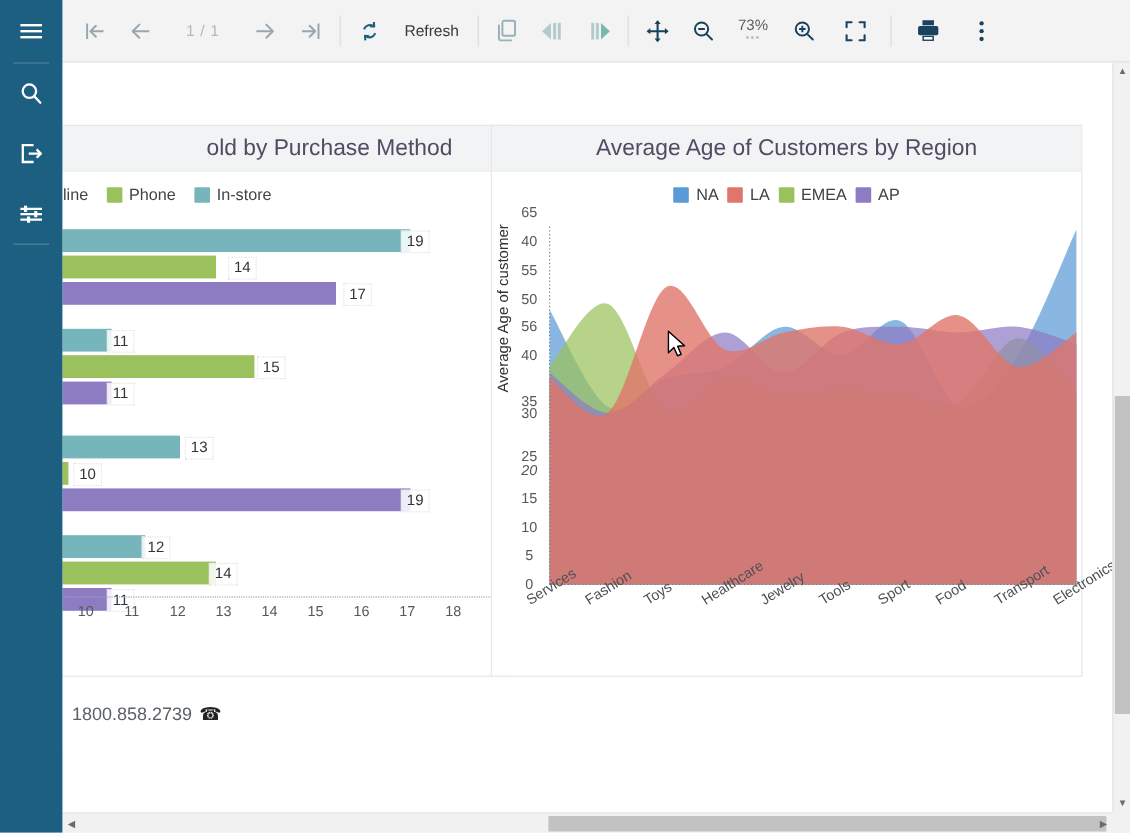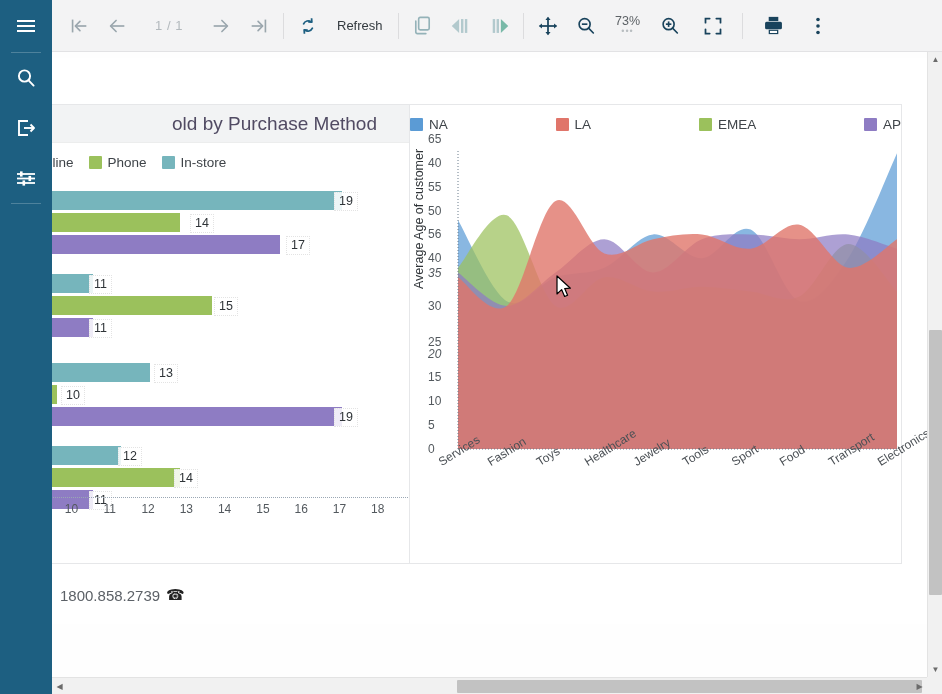--- a/index.html
+++ b/index.html
@@ -69,21 +69,21 @@
   
   .card {
     position: absolute; background: #ffffff; border: 1px solid #e6e7e9;
   }
   .card-head {
     height: 38px; background: #f2f3f4; border-bottom: 1px solid #eceded;
     display: flex; align-items: center; justify-content: center;
   }
   .card-title { font-size: 19px; color: #514b63; font-weight: 400; white-space: nowrap; }
   .legend {
-    display: flex; align-items: center; justify-content: space-between; gap: 7px;
+    display: flex; align-items: center; justify-content: center; gap: 7px;
     height: 30px; margin-top: 4px;
   }
   .lg-item { display: flex; align-items: center; gap: 6px; }
   .lg-sw { width: 13px; height: 13px; border-radius: 1px; display: block; }
   .lg-txt { font-size: 13.5px; color: #3f4449; }
 
   
   #bar-card { left: -70px; top: 46px; width: 447px; height: 460px; }
   .bar-plot { position: relative; width: 100%; height: 316px; margin-top: 4px; }
   .bar-group { position: absolute; left: 0; right: 0; }
@@ -104,21 +104,21 @@
 
   
   #area-card { left: 357px; top: 46px; width: 493px; height: 460px; }
   .area-plot { position: relative; width: 100%; height: 380px; }
   .area-ylabel {
     position: absolute; left: 2px; top: 150px; font-size: 12.5px; color: #2f3438;
     transform: rotate(-90deg); transform-origin: left top; white-space: nowrap;
   }
   .area-ytick {
     position: absolute; right: 0; font-size: 12px; color: #53595e;
-    transform: translateY(-50%); width: 100%; text-align: left;
+    transform: translateY(-50%); width: 100%; text-align: center;
   }
   .yticks-col { position: absolute; left: 18px; top: 0; width: 26px; height: 310px; }
   .area-xtick {
     position: absolute; font-size: 12px; color: #4b5055; white-space: nowrap;
     transform-origin: left top; transform: rotate(-32deg);
   }
 
   
   .footer-line {
     position: absolute; left: 8px; top: 528px; font-size: 15px; color: #5c6167;
@@ -425,20 +425,23 @@
               <div class="bar-tick" style="left: 54.5455%;">14</div>
               <div class="bar-tick" style="left: 63.6364%;">15</div>
               <div class="bar-tick" style="left: 72.7273%;">16</div>
               <div class="bar-tick" style="left: 81.8182%;">17</div>
               <div class="bar-tick" style="left: 90.9091%;">18</div>
               <div class="bar-tick" style="left: 100%;">19</div>
             </div>
         </div>
 
         <div class="card" id="area-card">
+          <div class="card-head">
+            <div class="card-title">Average Age of Customers by Region</div>
+          </div>
           <div class="legend">
             <div class="lg-item">
               <span class="lg-sw" style="background:#5b9bd5"></span>
               <span class="lg-txt">NA</span>
             </div>
             <div class="lg-item">
               <span class="lg-sw" style="background:#e0756a"></span>
               <span class="lg-txt">LA</span>
             </div>
             <div class="lg-item">
@@ -454,21 +457,21 @@
           <div class="area-plot">
             <div class="area-ylabel">Average Age of customer</div>
             <div class="yticks-col" id="area-yticks">
                 <div class="area-ytick" style="top: 310px;">0</div>
                 <div class="area-ytick" style="top: 286.154px;">5</div>
                 <div class="area-ytick" style="top: 262.308px;">10</div>
                 <div class="area-ytick" style="top: 238.462px;">15</div>
                 <div class="area-ytick" style="top: 214.615px; font-style: italic;">20</div>
                 <div class="area-ytick" style="top: 190.769px; margin-top: 12px;">25</div>
                 <div class="area-ytick" style="top: 166.923px;">30</div>
-                <div class="area-ytick" style="top: 134px; font-style: italic;">35</div>
+                <div class="area-ytick" style="top: 157px;">35</div>
                 <div class="area-ytick" style="top: 119.231px;">40</div>
                 <div class="area-ytick" style="top: 95.3846px;">56</div>
                 <div class="area-ytick" style="top: 71.5385px;">50</div>
                 <div class="area-ytick" style="top: 47.6923px;">55</div>
                 <div class="area-ytick" style="top: 23.8462px;">40</div>
                 <div class="area-ytick" style="top: 0px;">65</div>
               </div>
             <svg id="area-svg" width="493" height="380" viewBox="0 0 493 380">
                 <path d="M48,81.07692307692307 C56.129629629629626,94.58974358974358 80.51851851851852,152.61538461538458 96.77777777777777,162.15384615384613 C113.03703703703702,171.69230769230768 129.29629629629628,143.87179487179486 145.55555555555554,138.3076923076923 C161.8148148148148,132.74358974358972 178.07407407407405,135.9230769230769 194.33333333333331,128.76923076923075 C210.59259259259258,121.6153846153846 226.85185185185185,96.97435897435898 243.11111111111111,95.38461538461539 C259.3703703703704,93.7948717948718 275.6296296296297,120.02564102564102 291.8888888888889,119.23076923076923 C308.14814814814815,118.43589743589743 324.4074074074074,83.46153846153847 340.66666666666663,90.61538461538461 C356.92592592592587,97.76923076923076 373.1851851851852,157.38461538461536 389.44444444444446,162.15384615384613 C405.7037037037037,166.9230769230769 421.962962962963,143.87179487179486 438.22222222222223,119.23076923076923 C454.48148148148147,94.58974358974358 478.8703703703704,31.794871794871757 487,14.307692307692264 L487,310 L48,310 Z" fill="#5b9bd5" fill-opacity="0.72" stroke="none"></path>
                 <path d="M48,128.76923076923075 C56.129629629629626,120.02564102564101 80.51851851851852,69.94871794871796 96.77777777777777,76.30769230769232 C113.03703703703702,82.66666666666669 129.29629629629628,156.5897435897436 145.55555555555554,166.9230769230769 C161.8148148148148,177.25641025641022 178.07407407407405,140.69230769230768 194.33333333333331,138.3076923076923 C210.59259259259258,135.9230769230769 226.85185185185185,151.02564102564102 243.11111111111111,152.6153846153846 C259.3703703703704,154.2051282051282 275.6296296296297,147.84615384615384 291.8888888888889,147.84615384615384 C308.14814814814815,147.84615384615384 324.4074074074074,151.02564102564102 340.66666666666663,152.6153846153846 C356.92592592592587,154.2051282051282 373.1851851851852,165.33333333333334 389.44444444444446,157.3846153846154 C405.7037037037037,149.43589743589743 421.962962962963,105.71794871794873 438.22222222222223,104.92307692307693 C454.48148148148147,104.12820512820514 478.8703703703704,144.66666666666666 487,152.6153846153846 L487,310 L48,310 Z" fill="#9bc15c" fill-opacity="0.72" stroke="none"></path>

